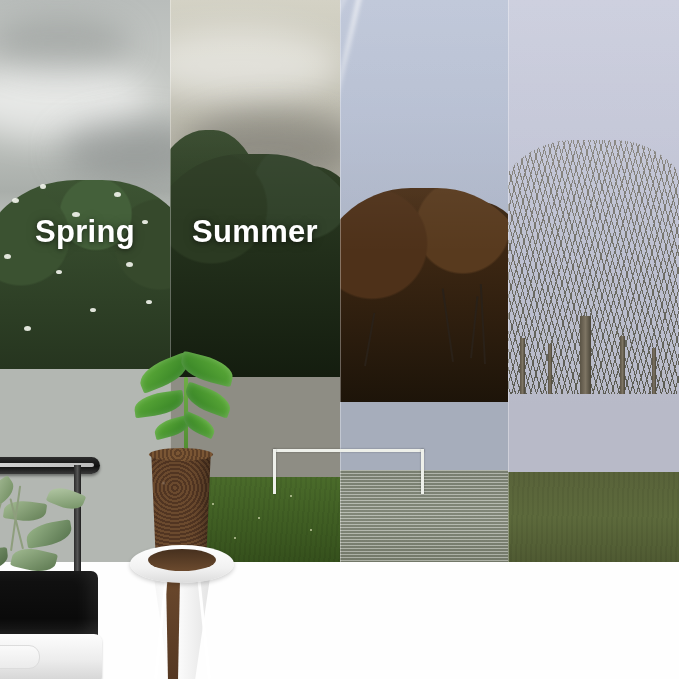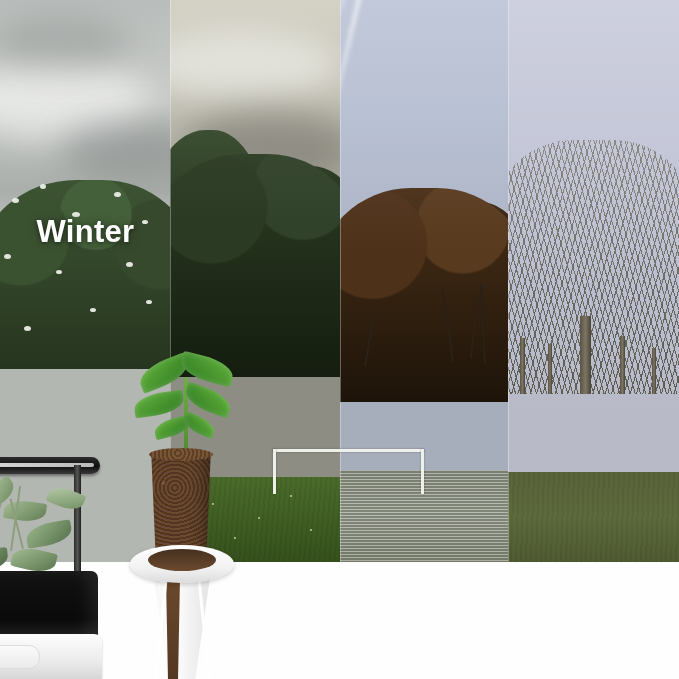--- a/index.html
+++ b/index.html
@@ -323,19 +323,22 @@
     <div class="pod-plug-top"></div>
     <div class="pod-cone"></div>
     <div class="pod-slot s1"></div>
     <div class="pod-rib" style="left:38px;transform:rotate(6deg);"></div>
     <div class="pod-rib" style="left:80px;transform:rotate(-6deg);"></div>
     <div class="pod-collar"></div>
     <div class="pod-collar-hole"></div>
   </div>
 
   <div class="labels">
-    <div class="label-cell winter">
-        <span class="season-label">Winter</span>
+    <div class="label-cell spring">
+        <span class="season-label">Spring</span>
+      </div>
+    <div class="label-cell summer">
+        <span class="season-label">Summer</span>
       </div>
   </div>
 
 
 </div>
 
 </body></html>

